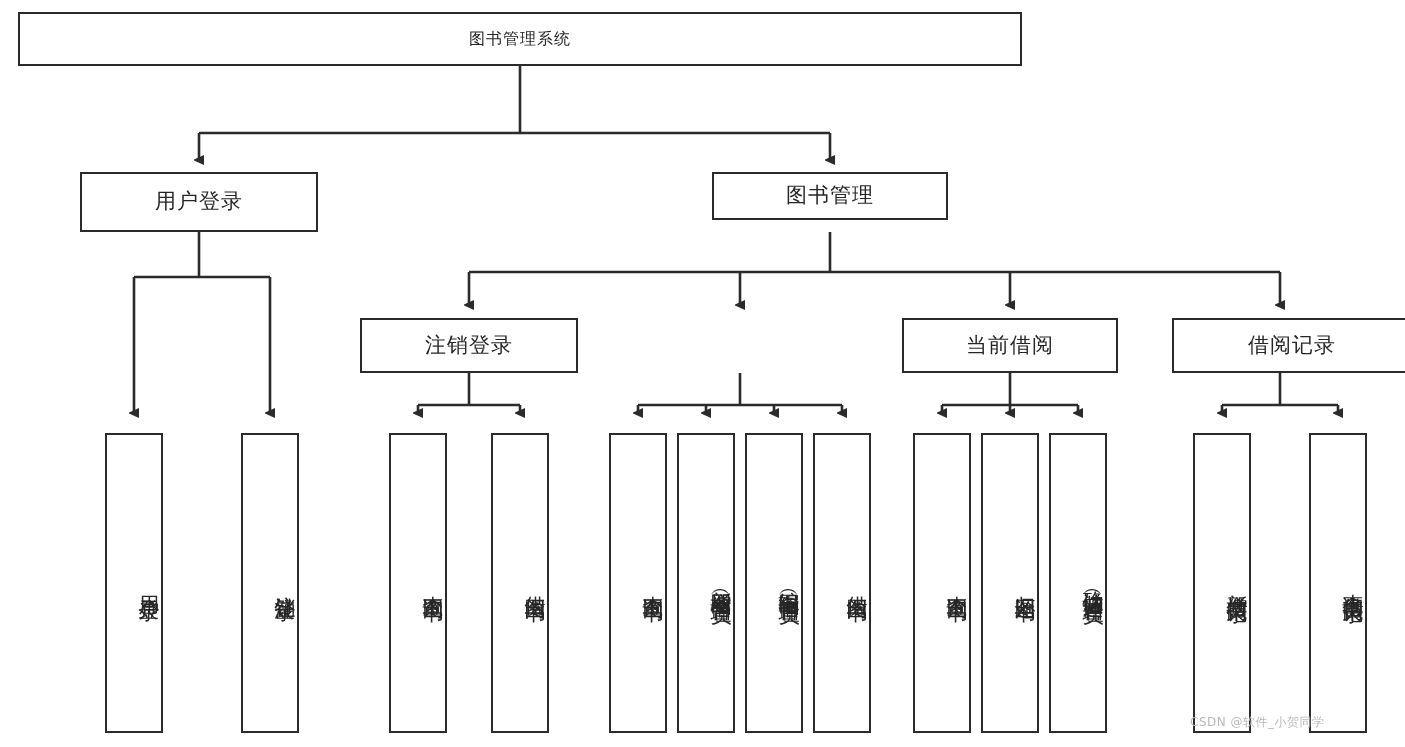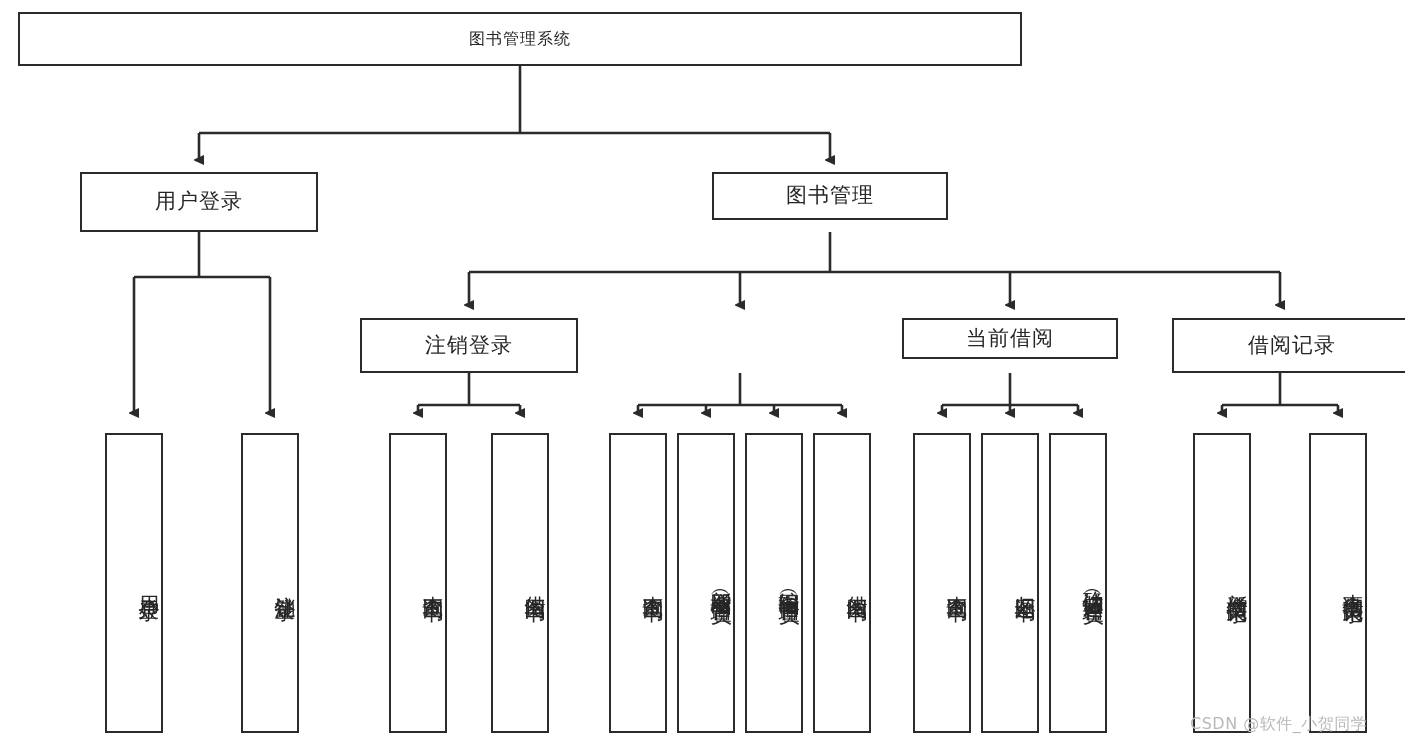--- a/index.html
+++ b/index.html
@@ -55,21 +55,21 @@
     justify-content: center;
   }
   .node-vertical .vlabel {
     writing-mode: vertical-rl;
     text-orientation: upright;
     display: block;
     text-align: center;
   }
   .watermark {
     position: absolute;
-    font-size: 16px;
+    font-size: 12px;
     color: #b9b9b9;
     white-space: nowrap;
     letter-spacing: 0.5px;
     user-select: none;
   }
 </style>
 </head>
 <body>
 
 <div id="diagram-canvas">
@@ -132,21 +132,21 @@
   <div class="node node-horizontal" style="left:80px; top:172px; width:238px; height:60px;">
     <span>用户登录</span>
   </div>
   <div class="node node-horizontal" style="left:712px; top:172px; width:236px; height:48px;">
     <span>图书管理</span>
   </div>
 
   <div class="node node-horizontal" style="left:360px; top:318px; width:218px; height:55px;">
     <span>注销登录</span>
   </div>
-  <div class="node node-horizontal" style="left:902px; top:318px; width:216px; height:41px;">
+  <div class="node node-horizontal" style="left:902px; top:318px; width:216px; height:55px;">
     <span>当前借阅</span>
   </div>
   <div class="node node-horizontal" style="left:1172px; top:318px; width:240px; height:55px;">
     <span>借阅记录</span>
   </div>
 
   <div class="node node-vertical" style="left:105px; top:433px; width:58px; height:300px;">
     <span class="vlabel">用户登录</span>
   </div>
   <div class="node node-vertical" style="left:241px; top:433px; width:58px; height:300px;">

